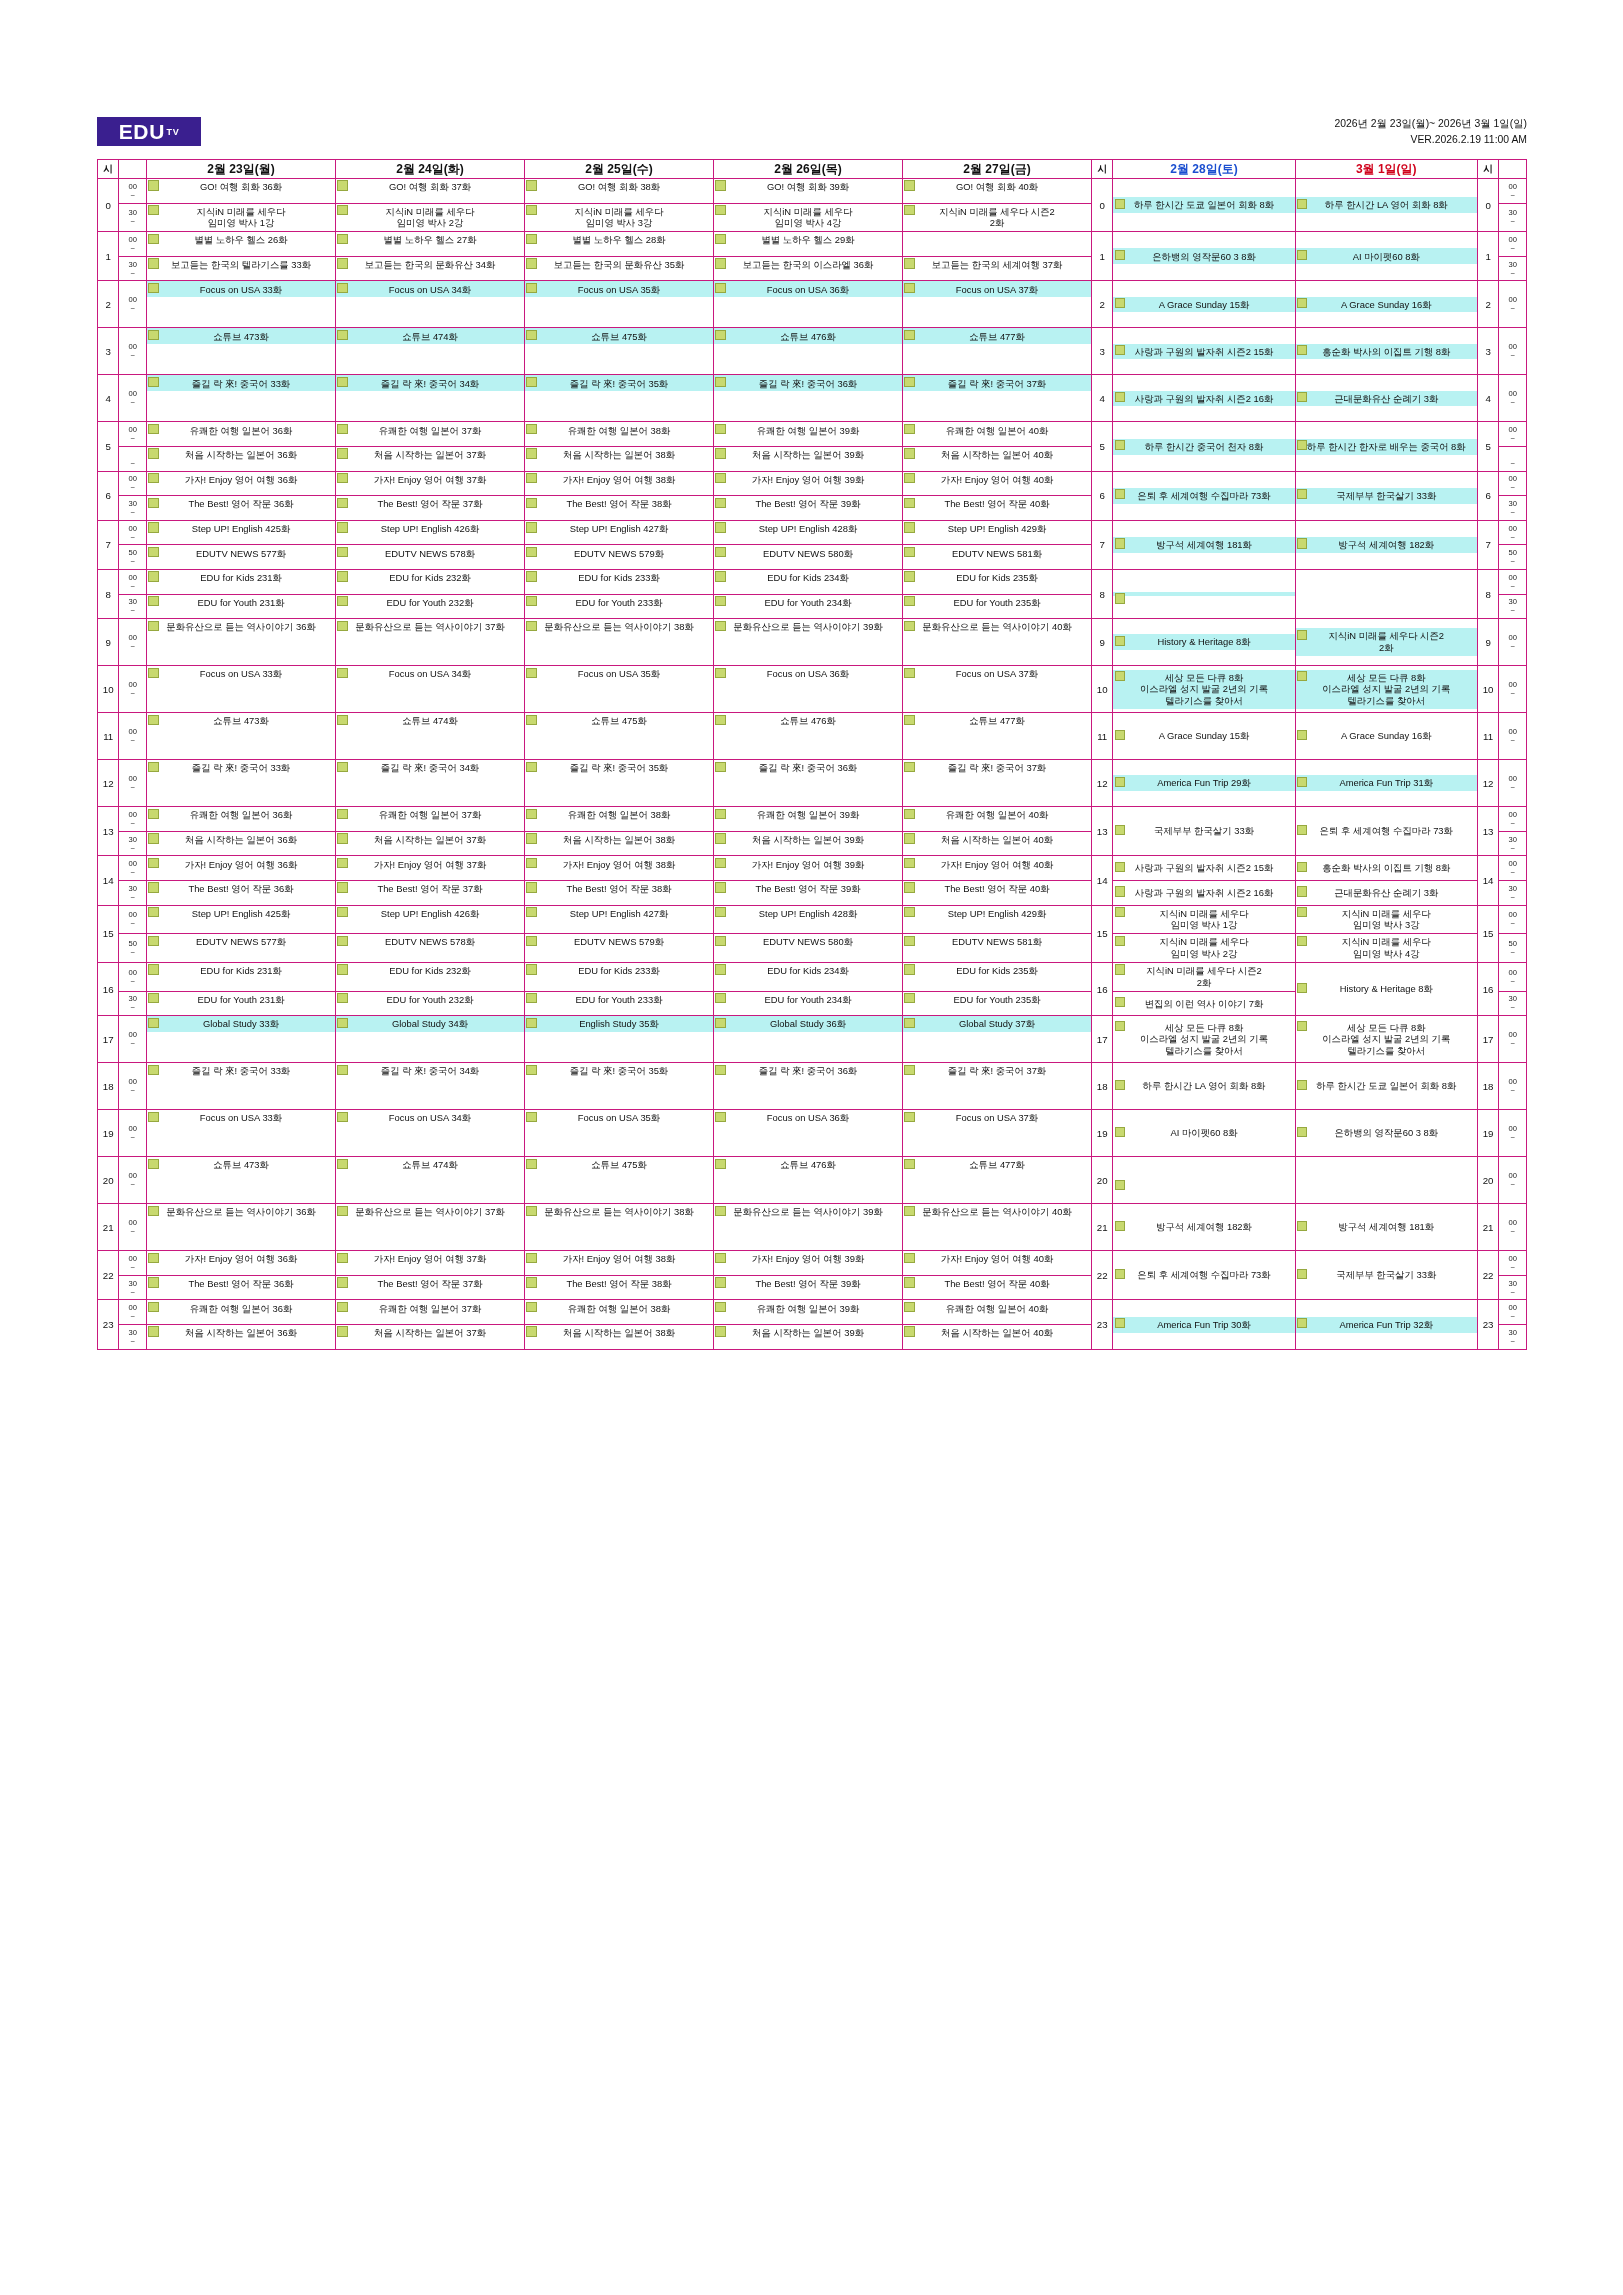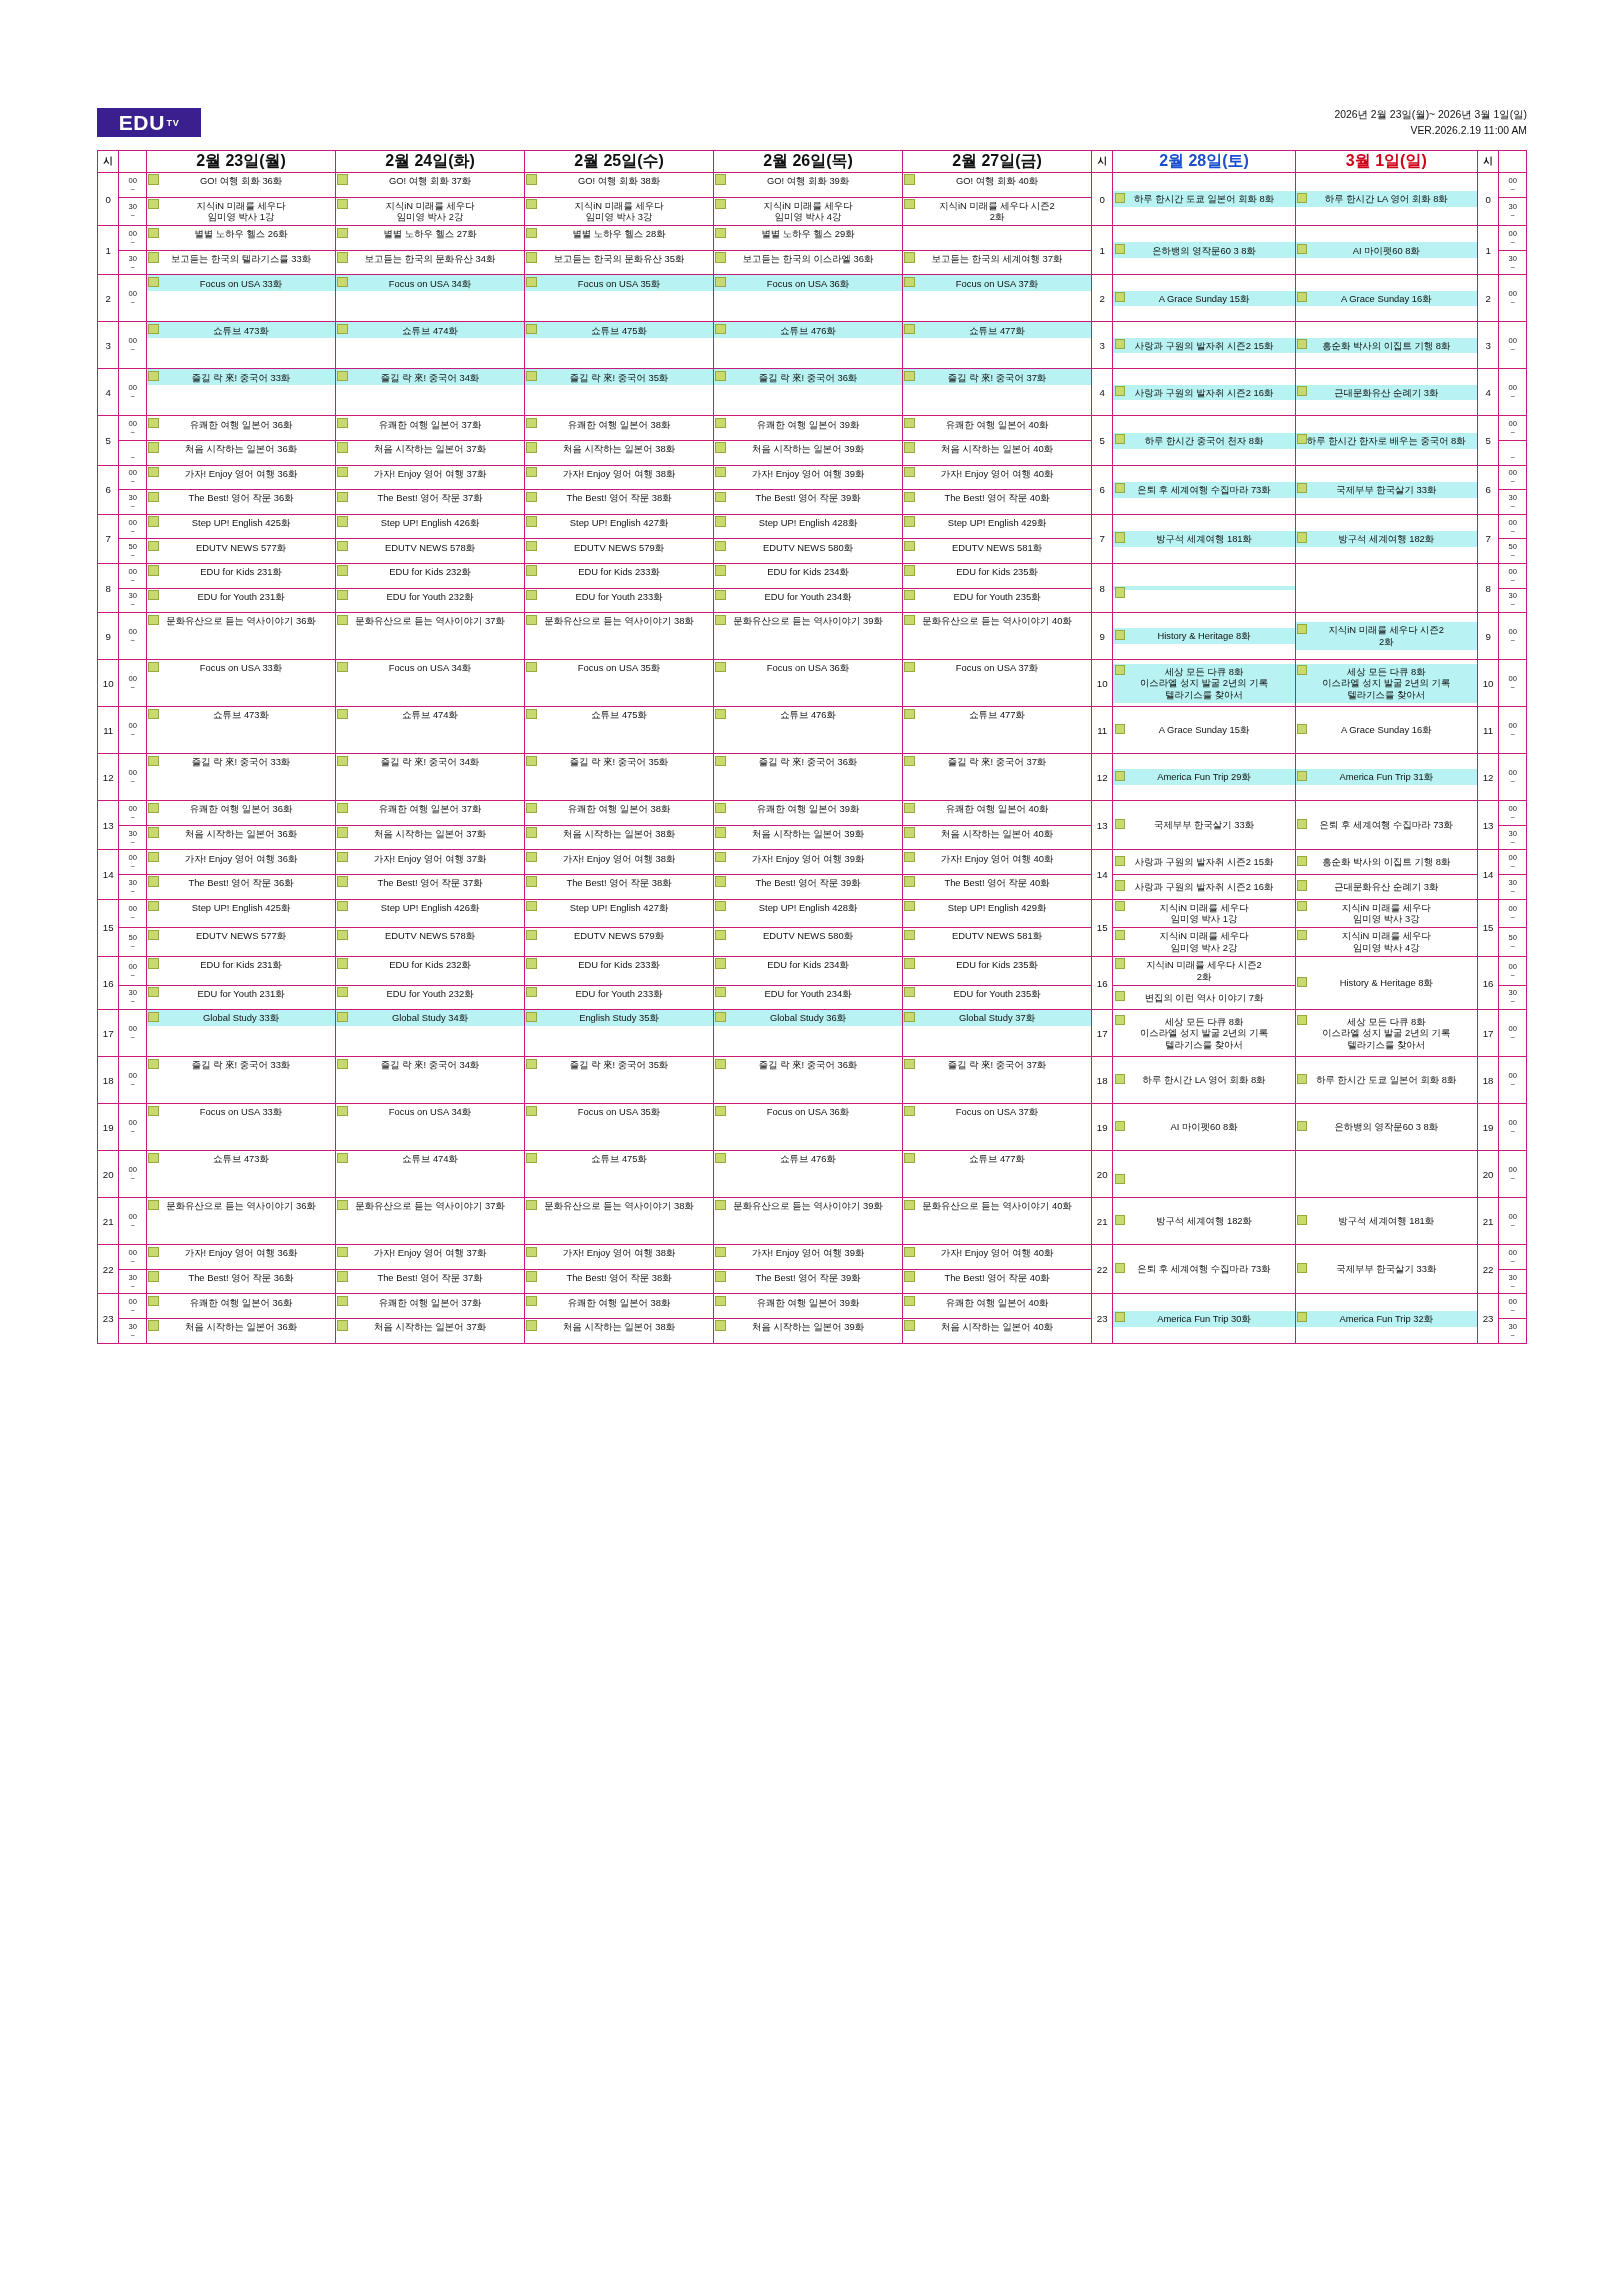--- a/index.html
+++ b/index.html
@@ -1,28 +1,28 @@
 <!DOCTYPE html>
 <html style="font-size:11px"><head>
 <meta charset="utf-8">
 <style>
   html,body{margin:0;padding:0;background:#ffffff;}
   body{font-family:"Liberation Sans","DejaVu Sans",sans-serif;color:#111;}
   .page{width:1624px;height:2295px;position:relative;background:#fff;box-sizing:border-box;}
-  .sheet{position:absolute;left:97px;top:107px;width:1430px;}
+  .sheet{position:absolute;left:97px;top:116px;width:1430px;}
   
   .hdr{position:relative;height:43px;}
   .logo{position:absolute;left:0;top:1.4px;width:104px;height:29px;background:#3a1f8f;color:#fff;
         font-weight:bold;font-size:21px;letter-spacing:0.7px;display:flex;align-items:center;justify-content:center;}
   .logo sup{font-size:9px;vertical-align:super;margin-left:1.4px;}
   .title{position:absolute;left:0;right:0;top:2.8px;text-align:center;font-size:20px;font-weight:bold;letter-spacing:7px;}
   .verbox{position:absolute;right:0;top:0;text-align:right;font-size:10.4px;line-height:1.55;}
   table{border-collapse:collapse;table-layout:fixed;width:1430px;}
   td,th{border:0.7px solid #c9187e;padding:0;font-size:9px;vertical-align:middle;text-align:center;}
-  .colhdr td{font-size:16px;font-weight:bold;height:18px;border-bottom:1.4px solid #c9187e;}
+  .colhdr td{font-size:12px;font-weight:bold;height:18px;border-bottom:1.4px solid #c9187e;}
   .hd-day{color:#111;}
   .hd-sun{color:#d0021b;}
   .hd-sat{color:#1b4fd0;}
   .hd-si{font-size:9.7px;}
   td.hr{width:18px;font-size:9.7px;background:#fff;}
   td.minu{width:23.6px;font-size:7.6px;line-height:1.15;}
   .cell{position:relative;height:100%;}
   .pg{position:absolute;left:1.4px;top:1.4px;width:8.3px;height:8.3px;background:#c8d96f;border:0.7px solid #96a83f;}
   .prog{padding:2.1px 2.8px;font-size:9.4px;line-height:1.25;word-break:keep-all;}
   .cy{background:#b8f2f2;}

